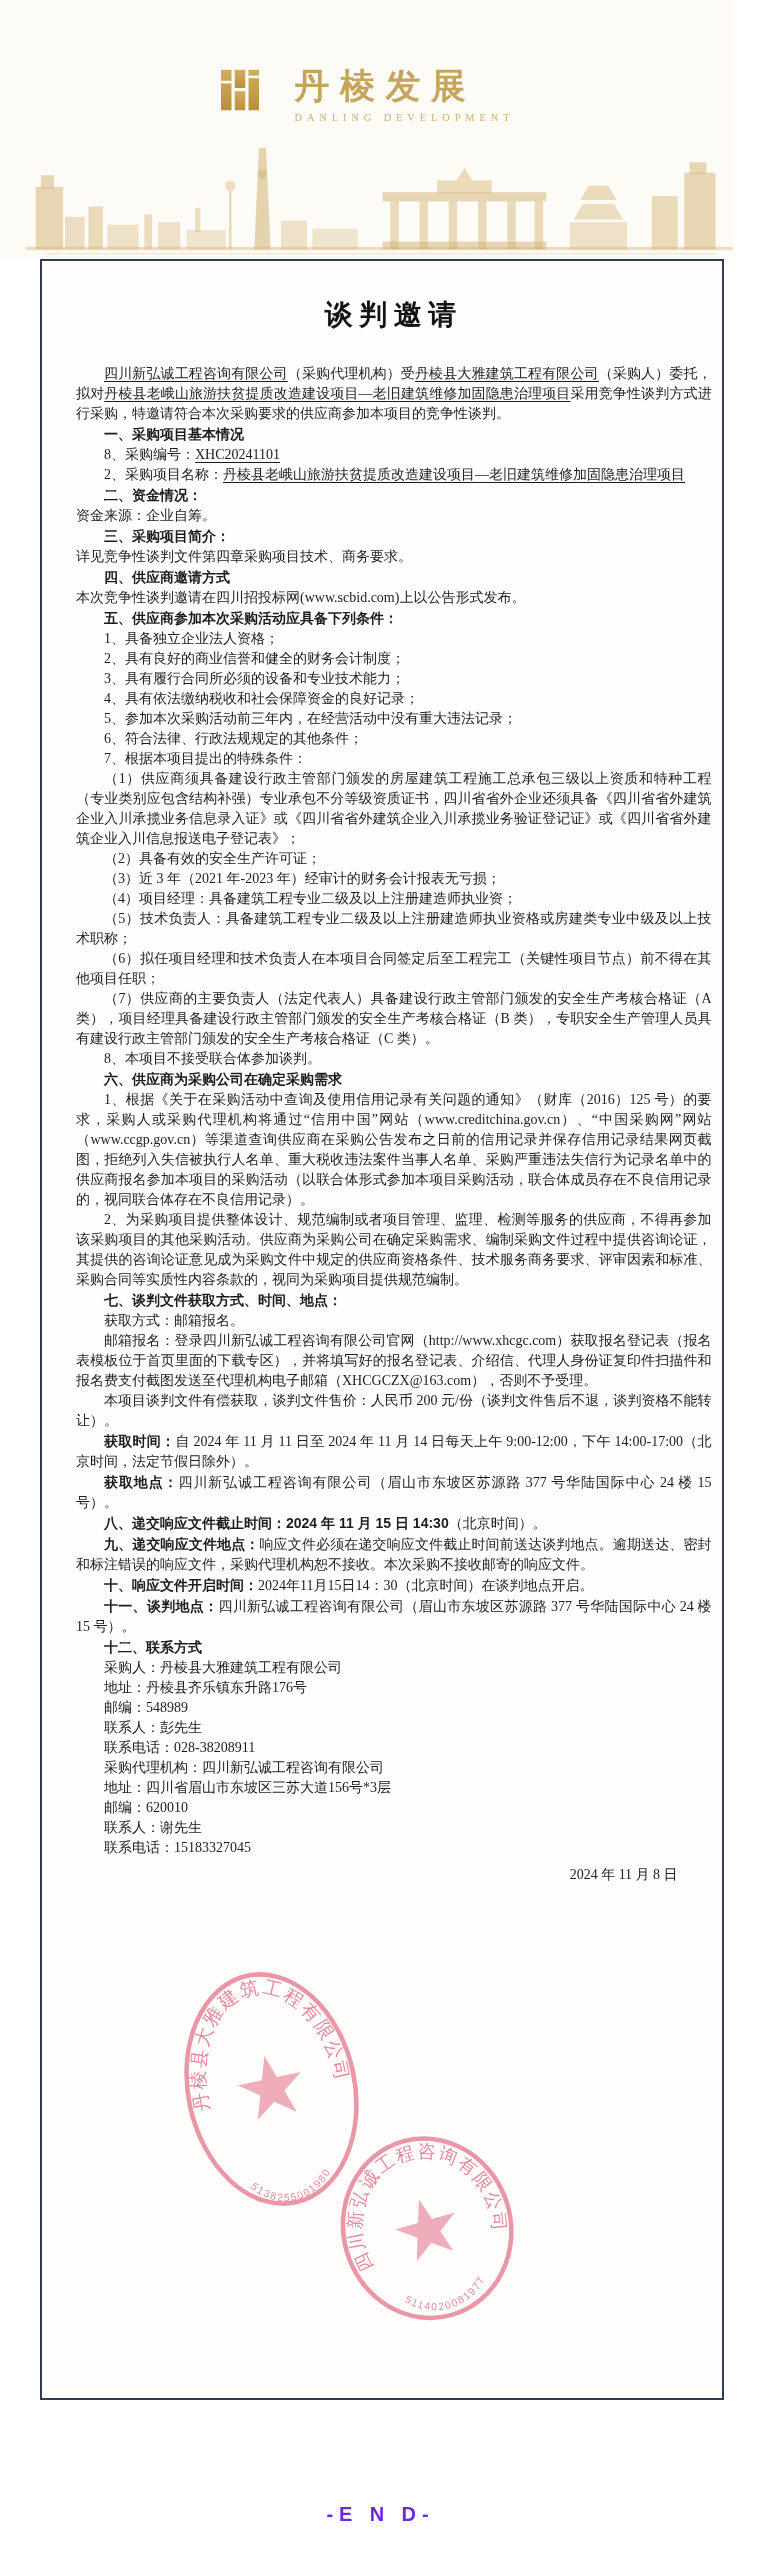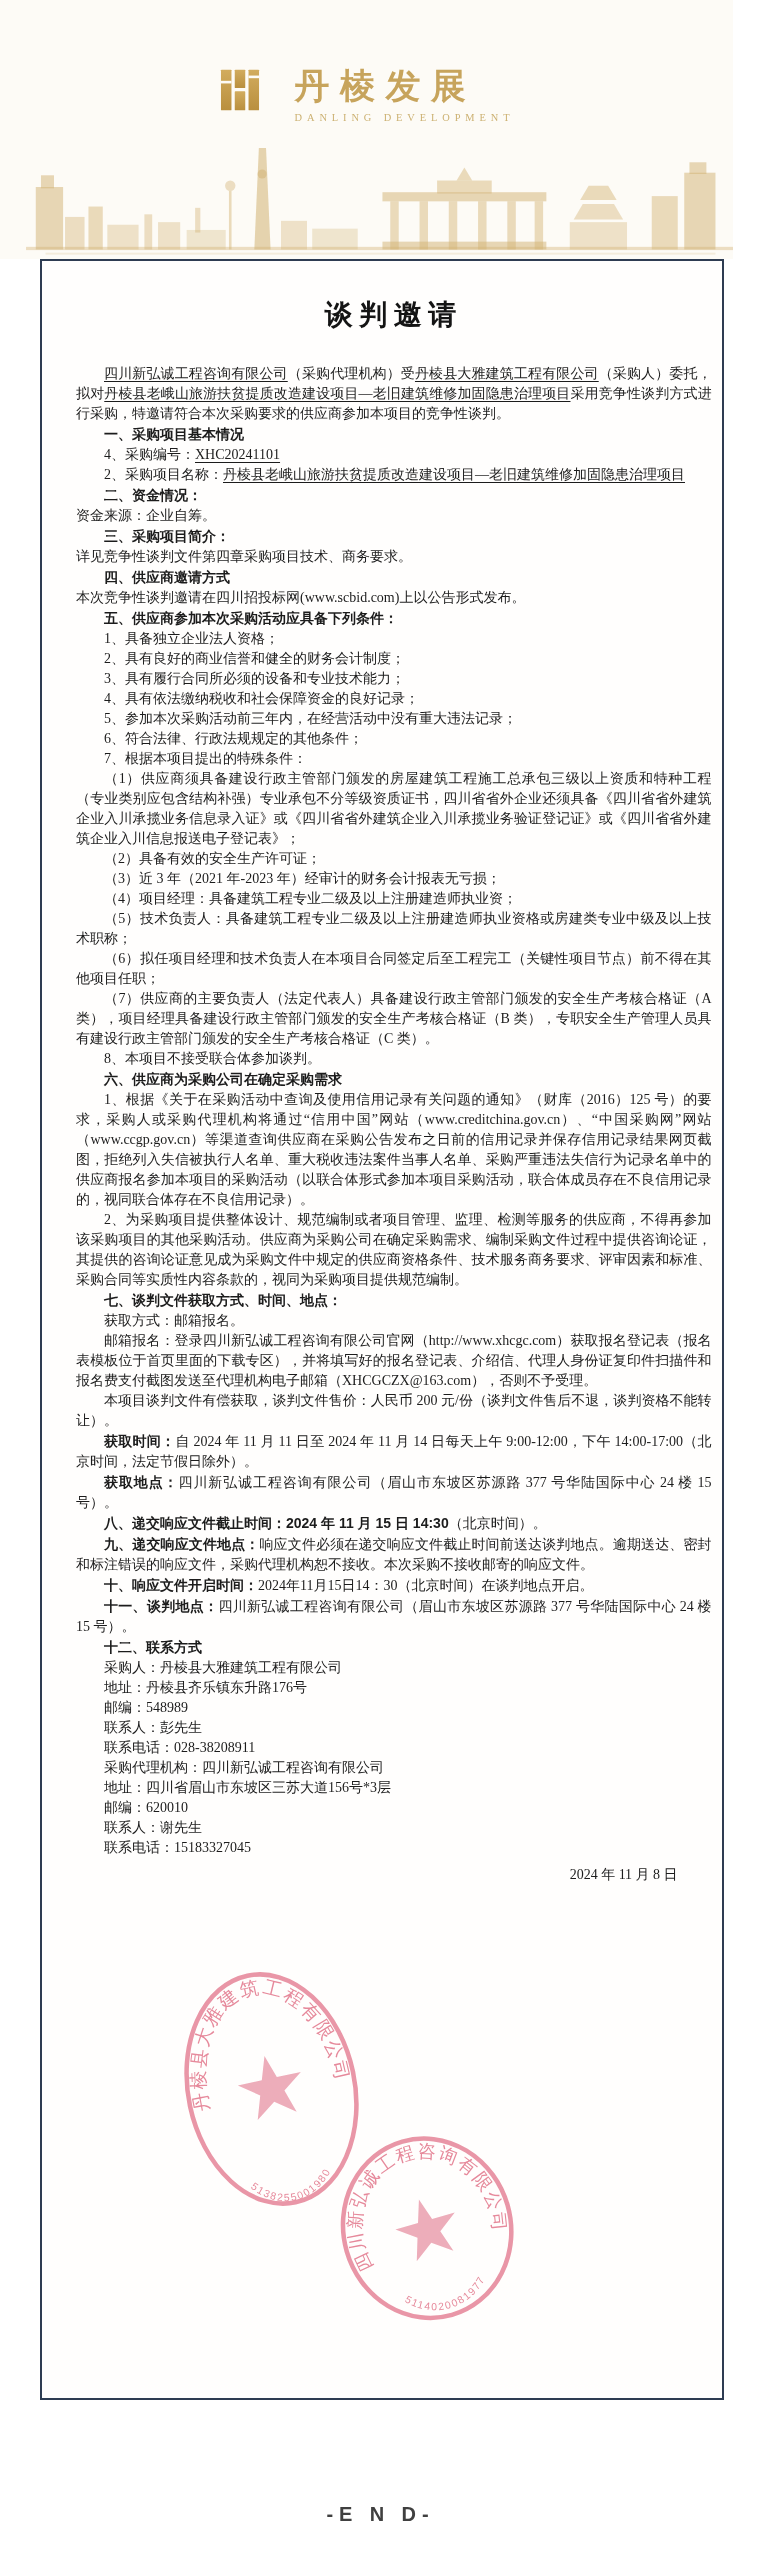--- a/index.html
+++ b/index.html
@@ -27,21 +27,21 @@
 
   
   .stamp{position:absolute;mix-blend-mode:multiply;opacity:.82;pointer-events:none;}
   .stamp1{left:183px;top:1968px;transform:rotate(-12deg);}
   .stamp2{left:338px;top:2133px;transform:rotate(-16deg);}
   .stamp text{font-family:"Liberation Sans",sans-serif;}
 
   
   .bottom{position:absolute;left:0;top:2400px;width:761px;height:176px;background:#ffffff;}
   .end{margin:0;padding-top:103px;text-align:center;font-family:"Liberation Sans",sans-serif;
-       font-weight:700;font-size:20px;letter-spacing:5.9px;color:#404040;}
+       font-weight:700;font-size:20px;letter-spacing:5.9px;color:#6d28d9;}
 </style>
 </head>
 <body>
 
 <div class="wrap">
 
   <header class="letterhead">
     <div class="brand-row">
       <div class="logo">
         <svg viewBox="0 0 64 64" aria-hidden="true">
@@ -103,21 +103,21 @@
         <rect x="70" y="167" width="1030" height="3" opacity=".2"></rect>
       </g>
     </svg>
   </header>
 
   <main class="doc">
     <h1 class="title">谈判邀请</h1>
     <div class="body">
         <p class="para"><span class="u">四川新弘诚工程咨询有限公司</span><span>（采购代理机构）受</span><span class="u">丹棱县大雅建筑工程有限公司</span><span>（采购人）委托，拟对</span><span class="u">丹棱县老峨山旅游扶贫提质改造建设项目—老旧建筑维修加固隐患治理项目</span><span>采用竞争性谈判方式进行采购，特邀请符合本次采购要求的供应商参加本项目的竞争性谈判。</span></p>
         <p class="para"><span class="b">一、采购项目基本情况</span></p>
-        <p class="para"><span>4、采购编号：</span><span class="u">XHC20241101</span></p>
+        <p class="para"><span>8、采购编号：</span><span class="u">XHC20241101</span></p>
         <p class="para"><span>2、采购项目名称：</span><span class="u">丹棱县老峨山旅游扶贫提质改造建设项目—老旧建筑维修加固隐患治理项目</span></p>
         <p class="para"><span class="b">二、资金情况：</span></p>
         <p class="para noind"><span>资金来源：企业自筹。</span></p>
         <p class="para"><span class="b">三、采购项目简介：</span></p>
         <p class="para noind"><span>详见竞争性谈判文件第四章采购项目技术、商务要求。</span></p>
         <p class="para"><span class="b">四、供应商邀请方式</span></p>
         <p class="para noind"><span>本次竞争性谈判邀请在四川招投标网(www.scbid.com)上以公告形式发布。</span></p>
         <p class="para"><span class="b">五、供应商参加本次采购活动应具备下列条件：</span></p>
         <p class="para"><span>1、具备独立企业法人资格；</span></p>
         <p class="para"><span>2、具有良好的商业信誉和健全的财务会计制度；</span></p>

